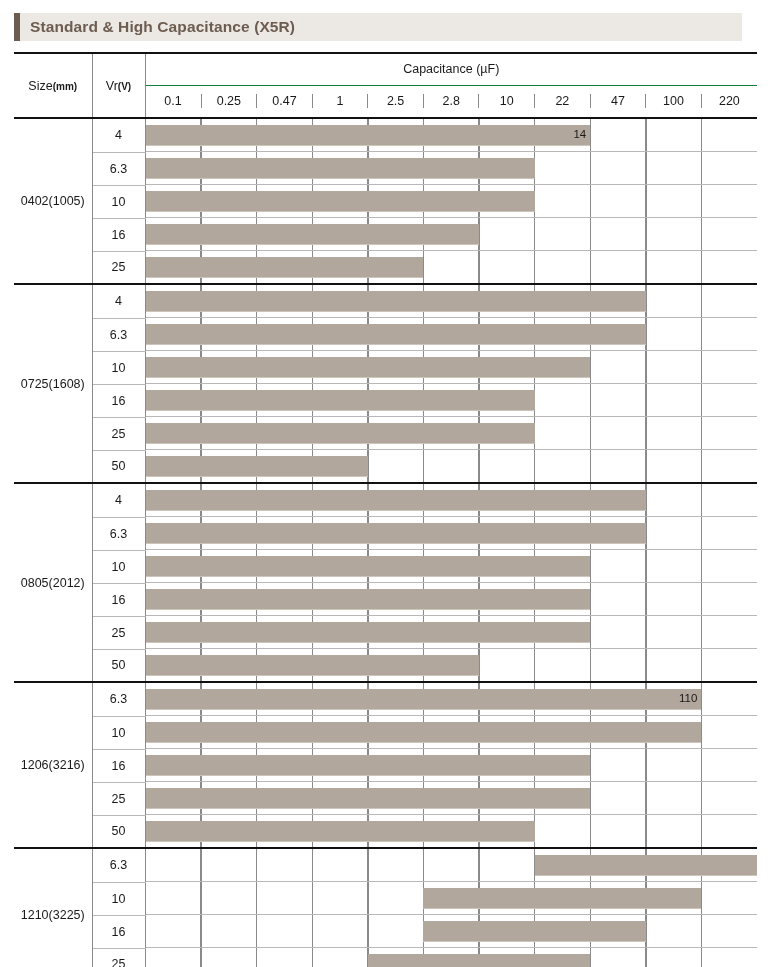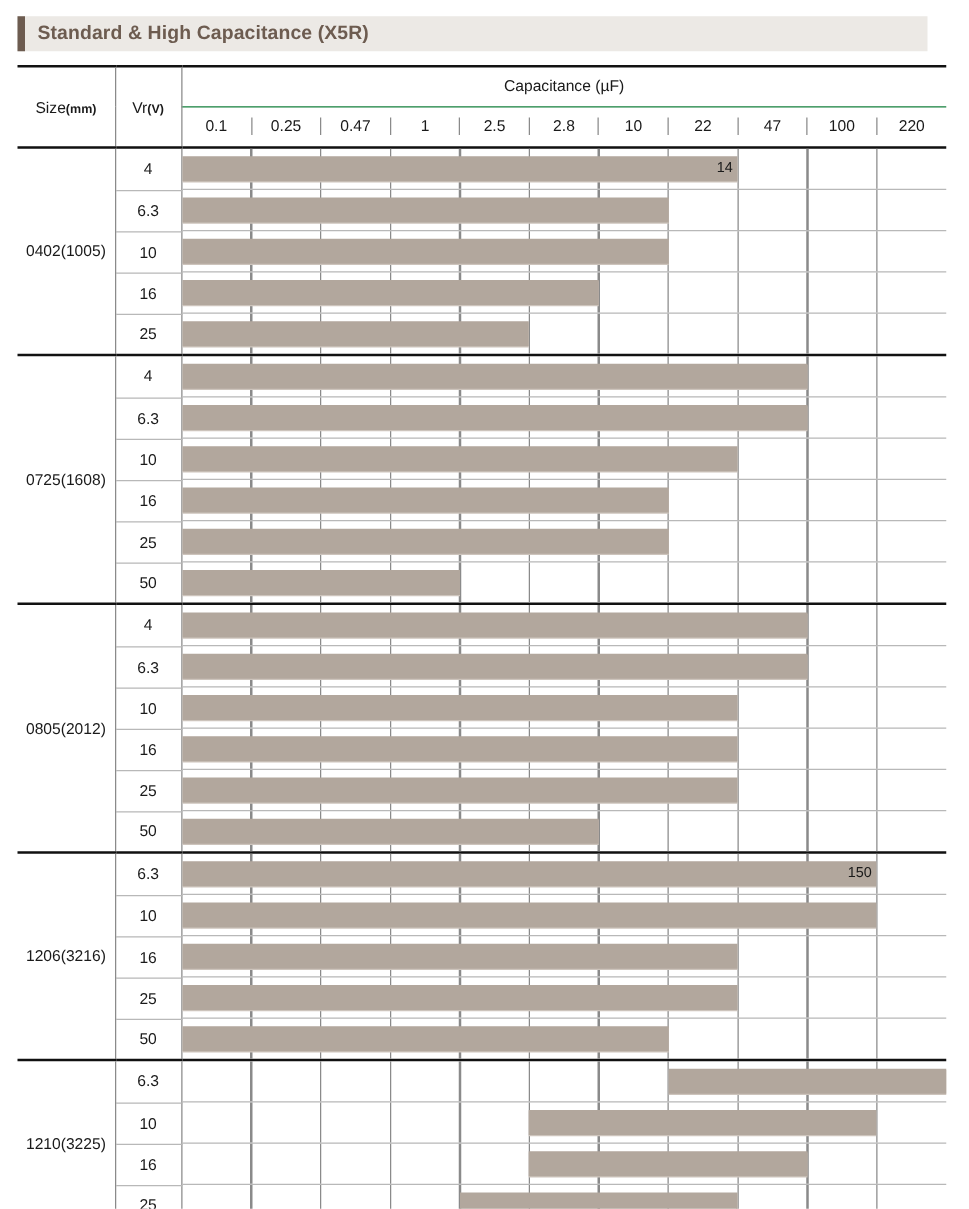--- a/index.html
+++ b/index.html
@@ -468,21 +468,21 @@
               <div class="gridline" style="left: calc(18.1818% - 0.7px);"></div>
               <div class="gridline" style="left: calc(27.2727% - 0.7px);"></div>
               <div class="gridline" style="left: calc(36.3636% - 0.7px);"></div>
               <div class="gridline" style="left: calc(45.4545% - 0.7px);"></div>
               <div class="gridline" style="left: calc(54.5455% - 0.7px);"></div>
               <div class="gridline" style="left: calc(63.6364% - 0.7px);"></div>
               <div class="gridline" style="left: calc(72.7273% - 0.7px);"></div>
               <div class="gridline" style="left: calc(81.8182% - 0.7px);"></div>
               <div class="gridline" style="left: calc(90.9091% - 0.7px);"></div>
               <div class="bar" style="left: 0%; width: 90.9091%; background: rgb(178, 167, 157);">
-                <span class="lbl">150</span>
+                <span class="lbl">110</span>
               </div>
             </div>
           </td>
         </tr>
         <tr class="r">
           <td class="c-vr">10</td>
           <td class="c-bars">
             <div class="track">
               <div class="gridline" style="left: calc(9.09091% - 0.7px);"></div>
               <div class="gridline" style="left: calc(18.1818% - 0.7px);"></div>

